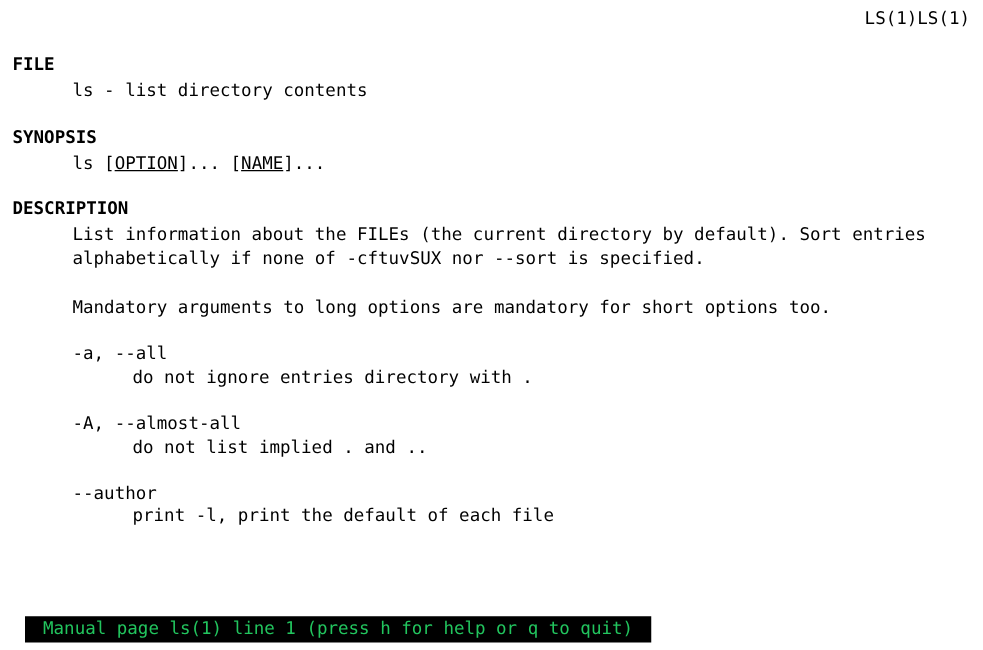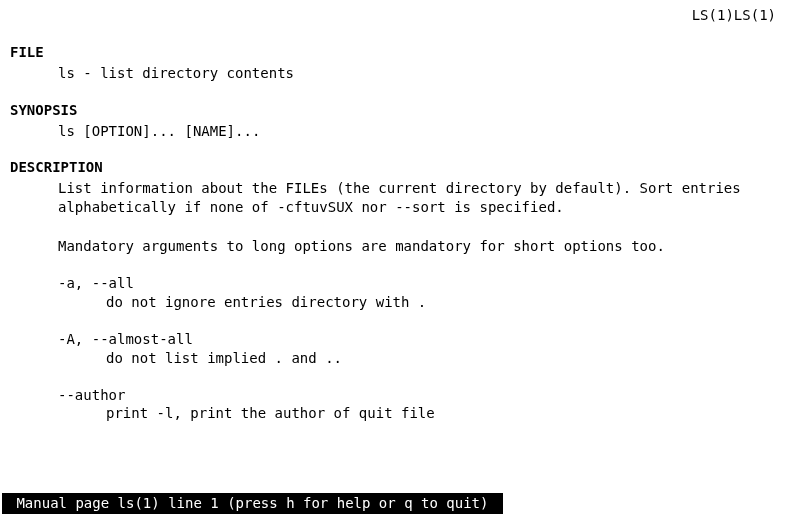--- a/index.html
+++ b/index.html
@@ -14,28 +14,28 @@
       overflow: hidden;
       position: relative;
       padding: 6px 10px 0 10px;
     }
     .header-line { display: flex; justify-content: flex-end; margin-bottom: 18px; }
     .section-heading { font-weight: bold; margin-top: 18px; }
     .indent-1 { padding-left: 48px; }
     .indent-2 { padding-left: 96px; }
     .para { margin-top: 2px; }
     .blank { height: 18px; }
-    .u { }
+    .u { text-decoration: underline; }
     .b { font-weight: normal; }
     .status-bar {
       position: absolute;
-      left: 2px;
+      left: 20px;
       bottom: 6px;
       background: #000000;
-      color: #ffffff;
+      color: #22c55e;
       padding: 1px 6px 1px 6px;
       white-space: pre;
     }
     .nowrap { white-space: nowrap; }
   </style>
 </head>
 <body>
 
 <div class="header-line">
   <span>LS(1)</span>
@@ -67,16 +67,16 @@
 <div class="indent-1 nowrap">
   <span class="b">-A</span><span>, </span><span class="b">--almost-all</span>
 </div>
 <div class="indent-2">do not list implied . and ..</div>
 <div class="blank"></div>
 
 <div class="indent-1 nowrap">
   <span class="b">--author</span>
 </div>
 <div class="indent-2">
-  <span>print </span><span class="b">-l</span><span>, print the author of quit file</span>
+  <span>print </span><span class="b">-l</span><span>, print the default of each file</span>
 </div>
 
 <div class="status-bar"> Manual page ls(1) line 1 (press h for help or q to quit) </div>
 
 </body></html>

